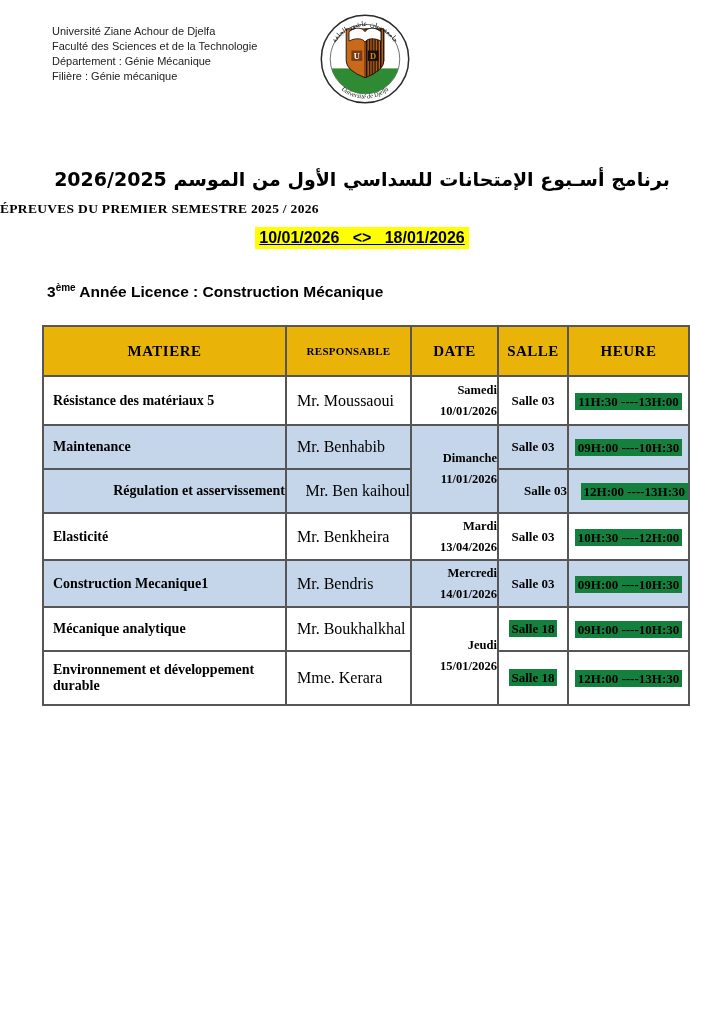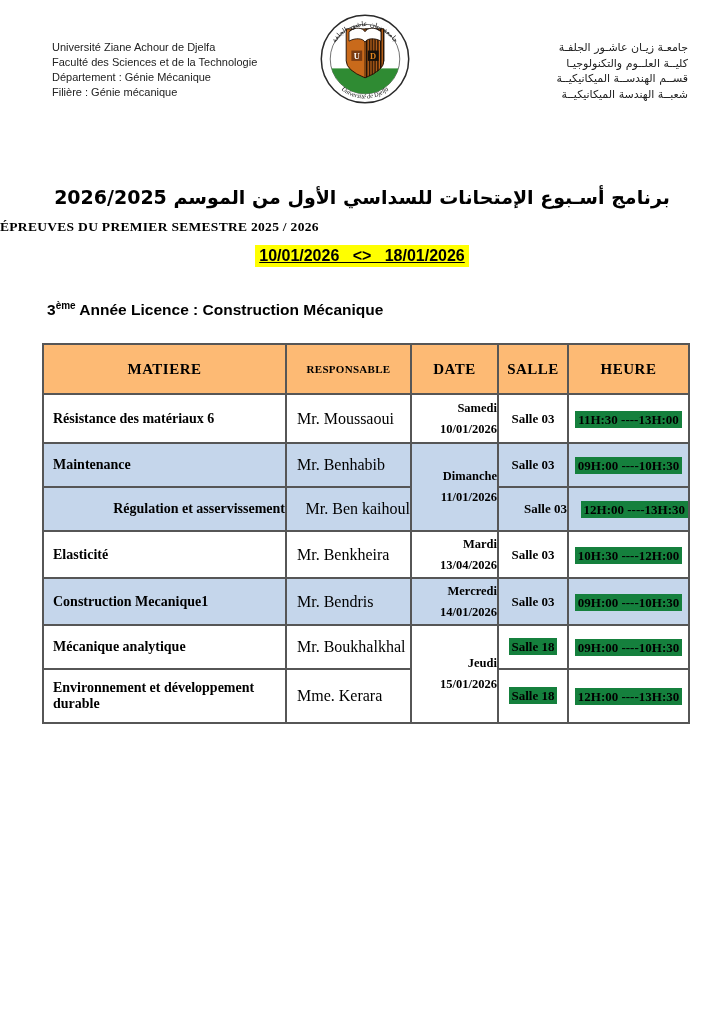--- a/index.html
+++ b/index.html
@@ -9,21 +9,21 @@
     font-family:"Liberation Sans", sans-serif;
     color:#1a1a1a;
     position:relative;
     overflow:hidden;
   }
   .page { position:relative; width:724px; height:1024px; background:#fff; }
 
   
   .doc-header {
     display:flex; justify-content:space-between; align-items:flex-start;
-    padding:40px 36px 0 52px;
+    padding:24px 36px 0 52px;
   }
   .header-left { width:270px; font-size:11px; line-height:15px; color:#222; }
   .header-left div { white-space:nowrap; }
   .header-right {
     width:190px; direction:rtl; text-align:right;
     font-family:"DejaVu Sans", sans-serif;
     font-size:11px; line-height:15.5px; color:#222;
   }
   .logo-wrap { position:absolute; left:318px; top:12px; width:94px; height:94px; }
 
@@ -55,21 +55,21 @@
   
   .exam-table {
     margin:24px 36px 0 42px;
     border-collapse:collapse; table-layout:fixed; width:646px;
     font-family:"Liberation Serif", serif; color:#000;
   }
   .exam-table td, .exam-table th {
     border:2px solid #565656; vertical-align:middle;
     background:#fff; overflow:hidden;
   }
-  .exam-table tr.head th { background:#fdba74; height:50px; text-align:center; }
+  .exam-table tr.head th { background:#eab308; height:50px; text-align:center; }
   .th-big  { font-size:15px; font-weight:bold; letter-spacing:0.5px; }
   .th-small{ font-size:11px; font-weight:bold; letter-spacing:0.3px; }
   tr.blue td { background:#c5d6eb; }
   td.c-matiere { text-align:left; padding-left:9px; font-weight:bold; font-size:14px; }
   td.c-resp    { text-align:left; padding-left:10px; font-size:16px; }
   td.c-date    { text-align:right; font-weight:bold; font-size:12.5px; }
   td.c-date .day  { margin-bottom:6px; }
   td.c-salle   { text-align:center; font-weight:bold; font-size:13px; }
   td.c-heure   { text-align:center; }
   .hl { background:#15803d; padding:1px 3px; font-weight:bold; font-size:13px; white-space:nowrap; }
@@ -81,26 +81,20 @@
 <body>
 
 <div class="page">
 
   <div class="doc-header">
     <div class="header-left">
       <div>Université Ziane Achour de Djelfa</div>
       <div>Faculté des Sciences et de la Technologie</div>
       <div>Département : Génie Mécanique</div>
       <div>Filière : Génie mécanique</div>
-    </div>
-    <div class="header-right">
-      <div>جامعـة زيـان عاشـور الجلفـة</div>
-      <div>كليــة العلــوم والتكنولوجيـا</div>
-      <div>قســم الهندســة الميكانيكيــة</div>
-      <div>شعبــة الهندسة الميكانيكيــة</div>
     </div>
   </div>
 
   <div class="logo-wrap">
     <svg viewBox="0 0 100 100" width="94" height="94">
       <defs>
         <pattern id="stripes" patternUnits="userSpaceOnUse" width="3" height="3">
           <rect width="3" height="3" fill="#c96a1b"></rect>
           <rect width="1.6" height="3" fill="#1e1006"></rect>
         </pattern>
@@ -154,21 +148,21 @@
     <tbody>
       <tr class="head">
         <th class="th-big">MATIERE</th>
         <th class="th-small">RESPONSABLE</th>
         <th class="th-big">DATE</th>
         <th class="th-big">SALLE</th>
         <th class="th-big">HEURE</th>
       </tr>
 
       <tr class="r0">
-        <td class="c-matiere">Résistance des matériaux 6</td>
+        <td class="c-matiere">Résistance des matériaux 5</td>
         <td class="c-resp">Mr. Moussaoui</td>
         <td class="c-date">
           <div class="day">Samedi</div>
           <div>10/01/2026</div>
         </td>
         <td class="c-salle">Salle 03</td>
         <td class="c-heure"><span class="hl">11H:30 ----13H:00</span></td>
       </tr>
 
       <tr class="r1 blue">

